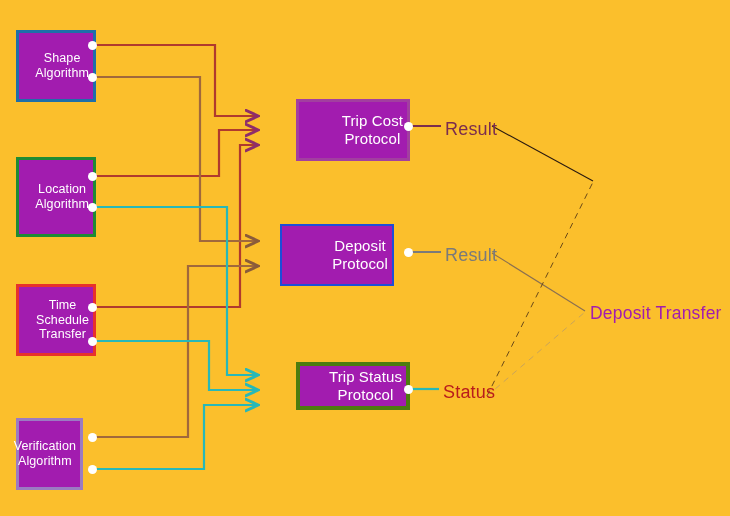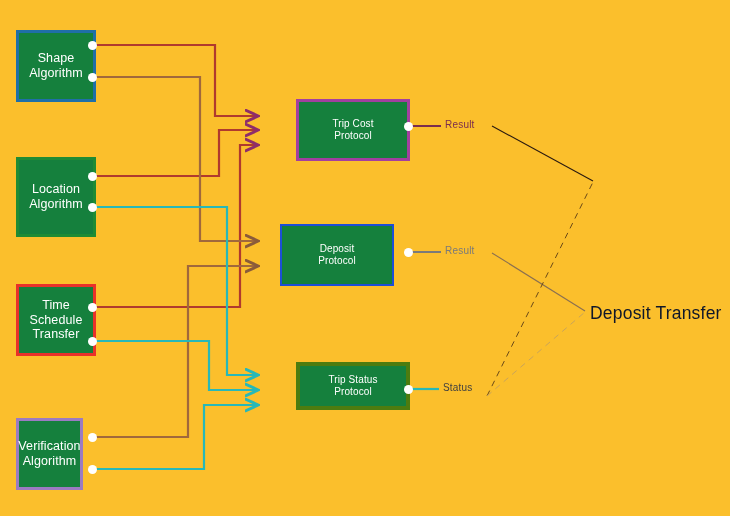--- a/index.html
+++ b/index.html
@@ -8,50 +8,50 @@
     background:#FBBF2C;
     font-family:"Liberation Sans", sans-serif;
     overflow:hidden;
     position:relative;
   }
   #stage{position:absolute;left:0;top:0;width:730px;height:516px;}
   svg#wires{position:absolute;left:0;top:0;width:730px;height:516px;}
 
   .node{
     position:absolute;
-    background:#15803d;
+    background:#a21caf;
     box-sizing:border-box;
     display:flex;
     align-items:center;
-    justify-content:center;
+    justify-content:flex-end;
     text-align:center;
     color:#FFFFFF;
     line-height:1.18;
     z-index:3;
   }
   .node .label{
     font-size:12.5px;
     letter-spacing:.1px;
     padding:0 4px;
     white-space:pre-line;
   }
-  .proto .label{font-size:10px;}
+  .proto .label{font-size:15px;}
 
   .port{
     position:absolute;
     width:9px;height:9px;
     border-radius:50%;
     background:#FFFFFF;
     z-index:6;
     box-sizing:border-box;
   }
 
   .edgelabel{
     position:absolute;
-    font-size:10px;
+    font-size:18px;
     z-index:5;
     white-space:nowrap;
     letter-spacing:.2px;
   }
   .transferlabel{
     position:absolute;
     font-size:17.5px;
     z-index:5;
     white-space:nowrap;
     letter-spacing:.2px;
@@ -143,17 +143,17 @@
 Protocol</span>
   </div>
   <div class="port" style="left:404px;top:248px;"></div>
   <div class="edgelabel" style="left:445px;top:245px;color:#7A7A7A;">Result</div>
 
   <div class="node proto" style="left:296px;top:362px;width:114px;height:48px;border:4px solid #4d7c0f;">
     <span class="label">Trip Status
 Protocol</span>
   </div>
   <div class="port" style="left:404px;top:385px;"></div>
-  <div class="edgelabel" style="left:443px;top:382px;color:#404040;">Status</div>
+  <div class="edgelabel" style="left:443px;top:382px;color:#b91c1c;">Status</div>
 
-  <div class="transferlabel" style="left:590px;top:303px;color:#0f172a;">Deposit Transfer</div>
+  <div class="transferlabel" style="left:590px;top:303px;color:#a21caf;">Deposit Transfer</div>
 
 </div>
 
 </body></html>

